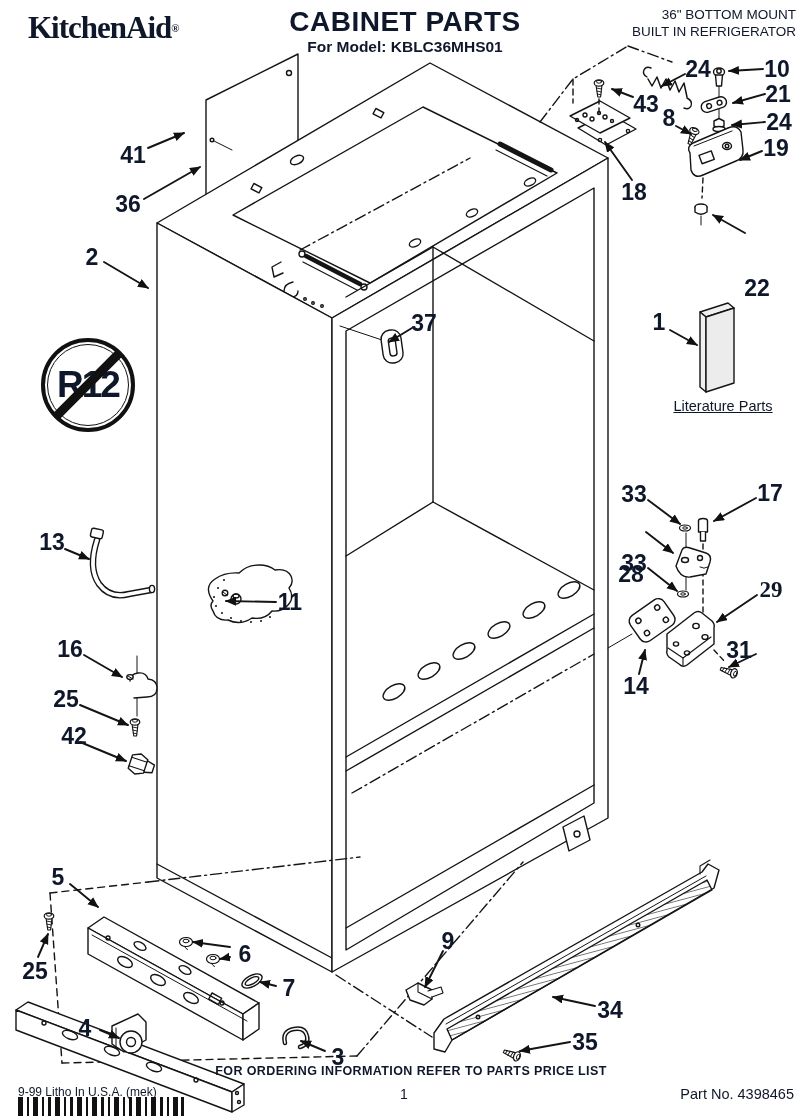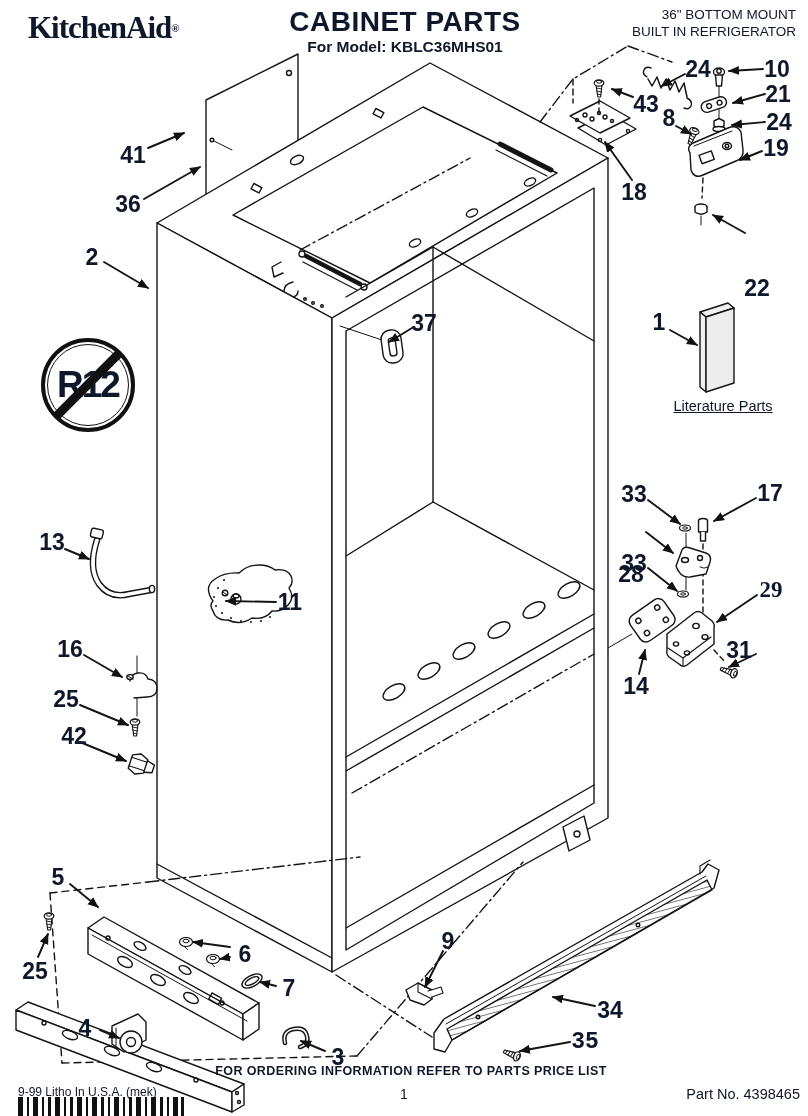--- a/index.html
+++ b/index.html
@@ -24,21 +24,21 @@
        align-items:center;justify-content:center;font-size:37px;font-weight:bold;
        font-stretch:condensed;letter-spacing:-2px;}
   .r12::after{content:"";position:absolute;left:-2px;top:38px;width:90px;height:9px;
        background:#111;transform:rotate(-45deg);}
   .litparts{position:absolute;left:723px;top:406px;transform:translate(-50%,-50%);
        font-size:14.5px;text-decoration:underline;white-space:nowrap;}
   .ordering{position:absolute;left:411px;top:1064px;transform:translateX(-50%);
        font-size:12.5px;font-weight:bold;letter-spacing:.4px;white-space:nowrap;}
   .litho{position:absolute;left:18px;top:1085px;font-size:12px;white-space:nowrap;z-index:6;}
   .pageno{position:absolute;left:404px;top:1086px;transform:translateX(-50%);font-size:14px;}
-  .partno{position:absolute;right:8px;top:1086px;font-size:14.5px;white-space:nowrap;}
+  .partno{position:absolute;right:14px;top:1086px;font-size:14.5px;white-space:nowrap;}
 </style>
 </head>
 <body>
 
 <div class="page">
 
   <svg width="808" height="1116" viewBox="0 0 808 1116">
     <defs>
       <marker id="ah" markerUnits="userSpaceOnUse" markerWidth="12" markerHeight="10" refX="10" refY="4.5" orient="auto">
         <path d="M0,0 L11,4.5 L0,9 Z" fill="#111"></path>
@@ -439,21 +439,21 @@
       <div class="callout" style="left: 636px; top: 686px;">14</div>
       <div class="callout" style="left: 739px; top: 650px;">31</div>
       <div class="callout" style="left: 58px; top: 877px;">5</div>
       <div class="callout" style="left: 35px; top: 971px;">25</div>
       <div class="callout" style="left: 85px; top: 1028px;">4</div>
       <div class="callout" style="left: 245px; top: 954px;">6</div>
       <div class="callout" style="left: 289px; top: 988px;">7</div>
       <div class="callout" style="left: 338px; top: 1057px;">3</div>
       <div class="callout" style="left: 448px; top: 941px;">9</div>
       <div class="callout" style="left: 610px; top: 1010px;">34</div>
-      <div class="callout" style="left: 585px; top: 1042px; font-family: Liberation Mono, monospace;">35</div>
+      <div class="callout" style="left: 585px; top: 1042px;">35</div>
     </div>
 
   <div class="ordering">FOR ORDERING INFORMATION REFER TO PARTS PRICE LIST</div>
   <div class="litho">9-99 Litho In U.S.A. (mek)</div>
   <div class="pageno">1</div>
   <div class="partno">Part No. 4398465</div>
 
 </div>
 
 </body></html>

